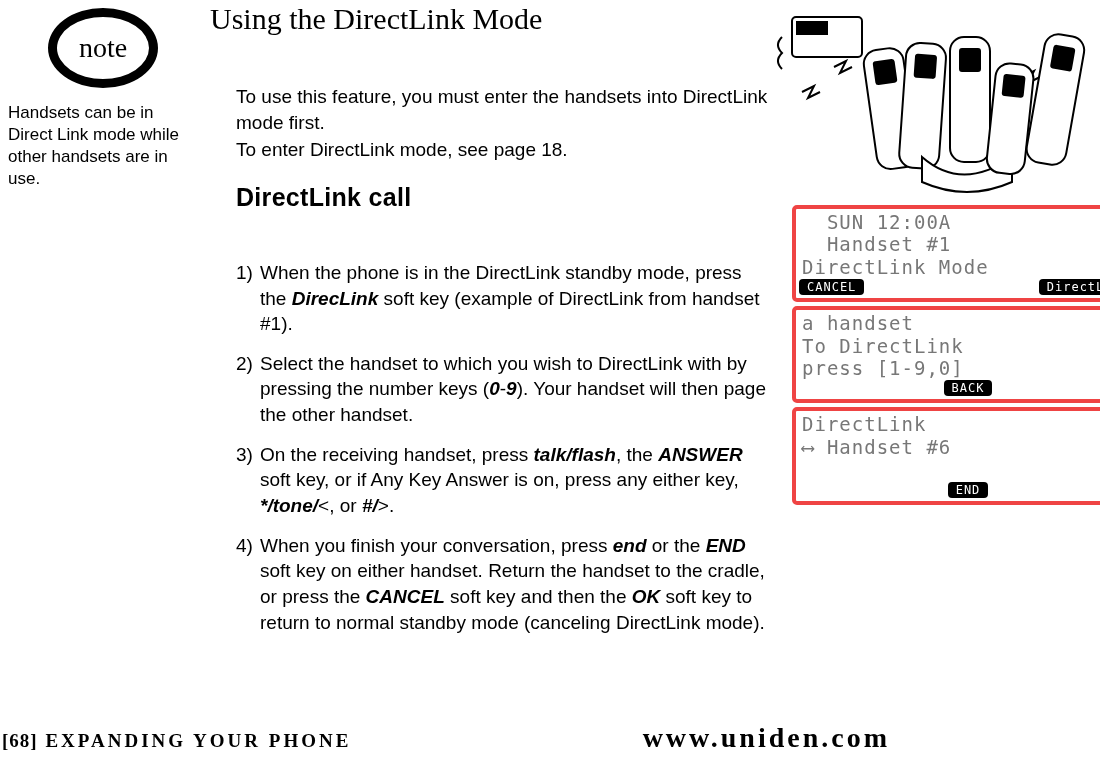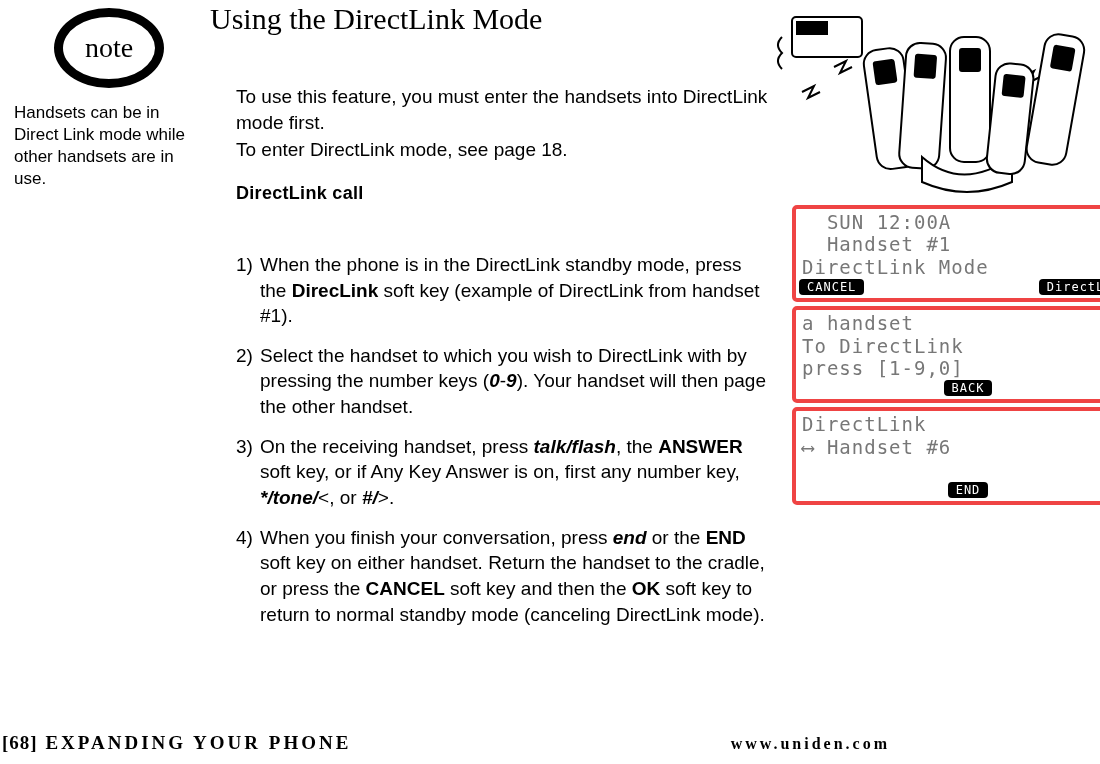--- a/index.html
+++ b/index.html
@@ -13,21 +13,21 @@
     position: relative;
     overflow: hidden;
   }
   .page {
     position: relative;
     width: 1100px;
     height: 764px;
   }
   .sidebar {
     position: absolute;
-    left: 14px;
+    left: 8px;
     top: 8px;
     width: 200px;
   }
   .note-badge {
     width: 110px;
     height: 80px;
     margin-left: 40px;
     position: relative;
     display:flex;
     align-items:center;
@@ -66,37 +66,37 @@
   }
   .intro, .steps {
     margin-left: 26px;
     font-size: 19px;
     line-height: 1.35;
     margin-top: 48px;
   }
   .intro p { margin: 0 0 2px 0; }
   .subhead {
     margin: 20px 0 12px 26px;
-    font-size: 18px;
+    font-size: 25px;
     font-weight: bold;
     letter-spacing: .3px;
   }
   .step {
     margin-bottom: 14px;
     display: flex;
   }
   .step .num {
     width: 24px;
     flex: 0 0 24px;
   }
   .step .body {
     flex: 1;
   }
   .step.wide .body { width: 830px; }
-  .b { font-weight: bold; }
+  .b { font-weight: bold; font-style: italic; }
   .bi { font-weight: bold; font-style: italic; }
 
   .illustration {
     position: absolute;
     right: 8px;
     top: 12px;
     width: 320px;
     height: 185px;
   }
   .screens {
@@ -155,21 +155,21 @@
     font-family: "Times New Roman", serif;
   }
   .footer-left {
     font-size: 19px;
     letter-spacing: 3px;
     font-weight: bold;
     padding-left: 2px;
   }
   .footer-left .pnum { letter-spacing: 1px; }
   .footer-right {
-    font-size: 16px;
+    font-size: 28px;
     letter-spacing: 3px;
     font-weight: bold;
     padding-right: 10px;
   }
 </style>
 </head>
 <body>
 
 <div class="page">
 
@@ -201,21 +201,21 @@
       <div class="step">
         <div class="num">2)</div>
         <div class="body">
           <span>Select the handset to which you wish to DirectLink with by pressing the number keys (</span><span class="bi">0</span><span>-</span><span class="bi">9</span><span>). Your handset will then page the other handset.</span>
         </div>
       </div>
 
       <div class="step">
         <div class="num">3)</div>
         <div class="body">
-          <span>On the receiving handset, press </span><span class="bi">talk/flash</span><span>, the </span><span class="b">ANSWER</span><span> soft key, or if Any Key Answer is on, first any number key, </span><span class="bi">*/tone/</span><span>&lt;</span><span>, or </span><span class="bi">#/</span><span>&gt;</span><span>.</span>
+          <span>On the receiving handset, press </span><span class="bi">talk/flash</span><span>, the </span><span class="b">ANSWER</span><span> soft key, or if Any Key Answer is on, press any either key, </span><span class="bi">*/tone/</span><span>&lt;</span><span>, or </span><span class="bi">#/</span><span>&gt;</span><span>.</span>
         </div>
       </div>
 
       <div class="step wide">
         <div class="num">4)</div>
         <div class="body">
           <span>When you finish your conversation, press </span><span class="bi">end</span><span> or the </span><span class="b">END</span><span> soft key on either handset. Return the handset to the cradle, or press the </span><span class="b">CANCEL</span><span> soft key and then the </span><span class="b">OK</span><span> soft key to return to normal standby mode (canceling DirectLink mode).</span>
         </div>
       </div>
 

